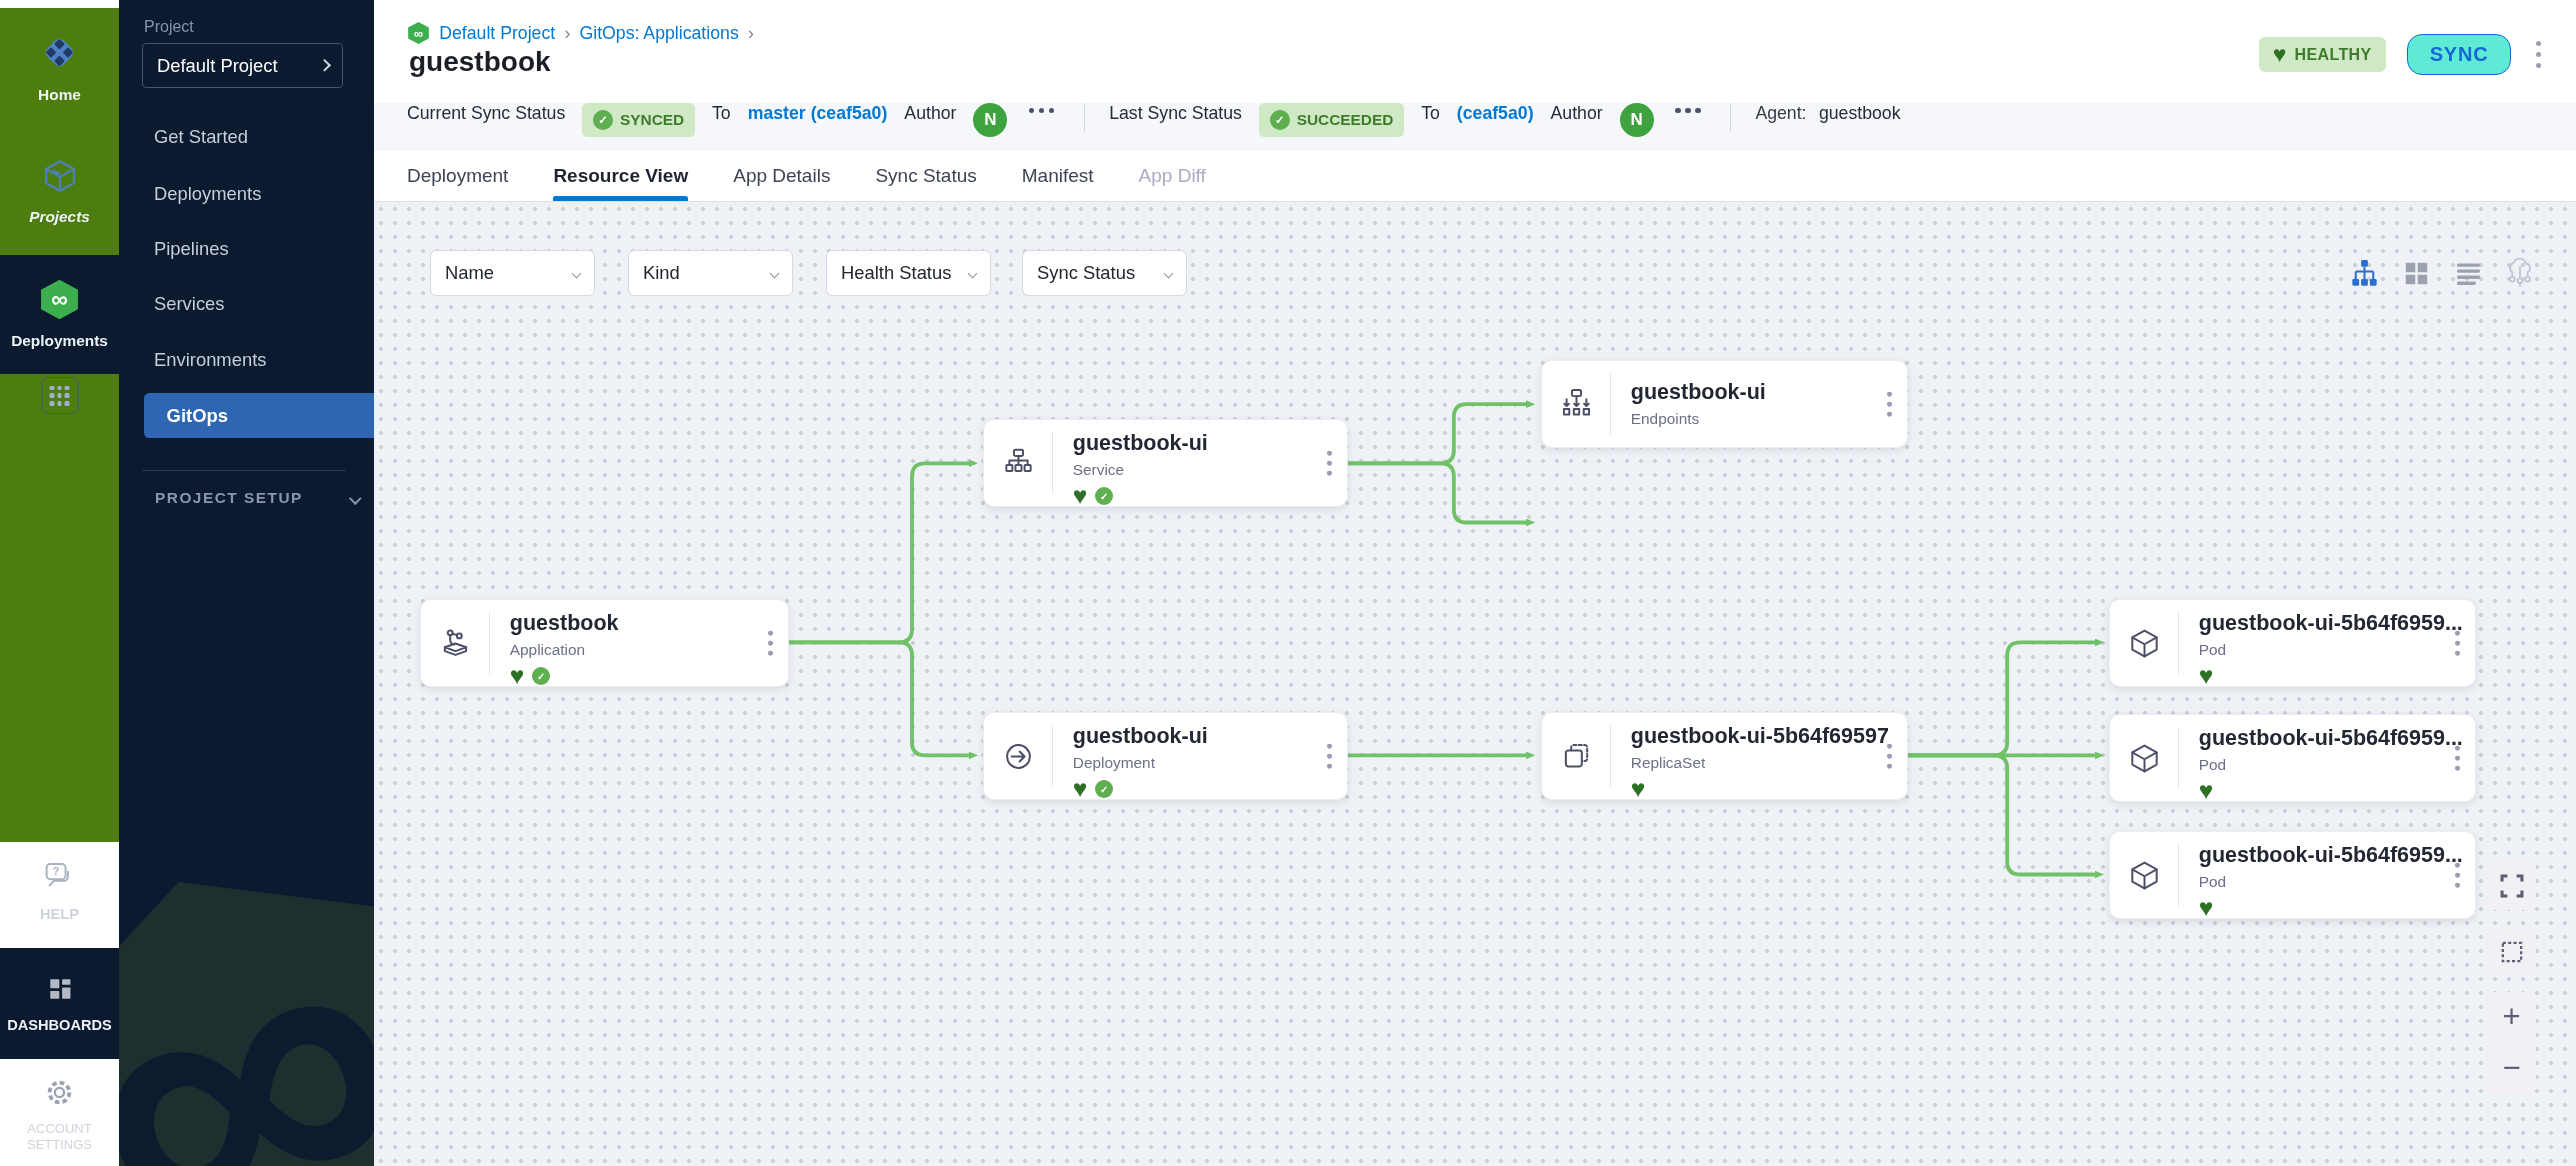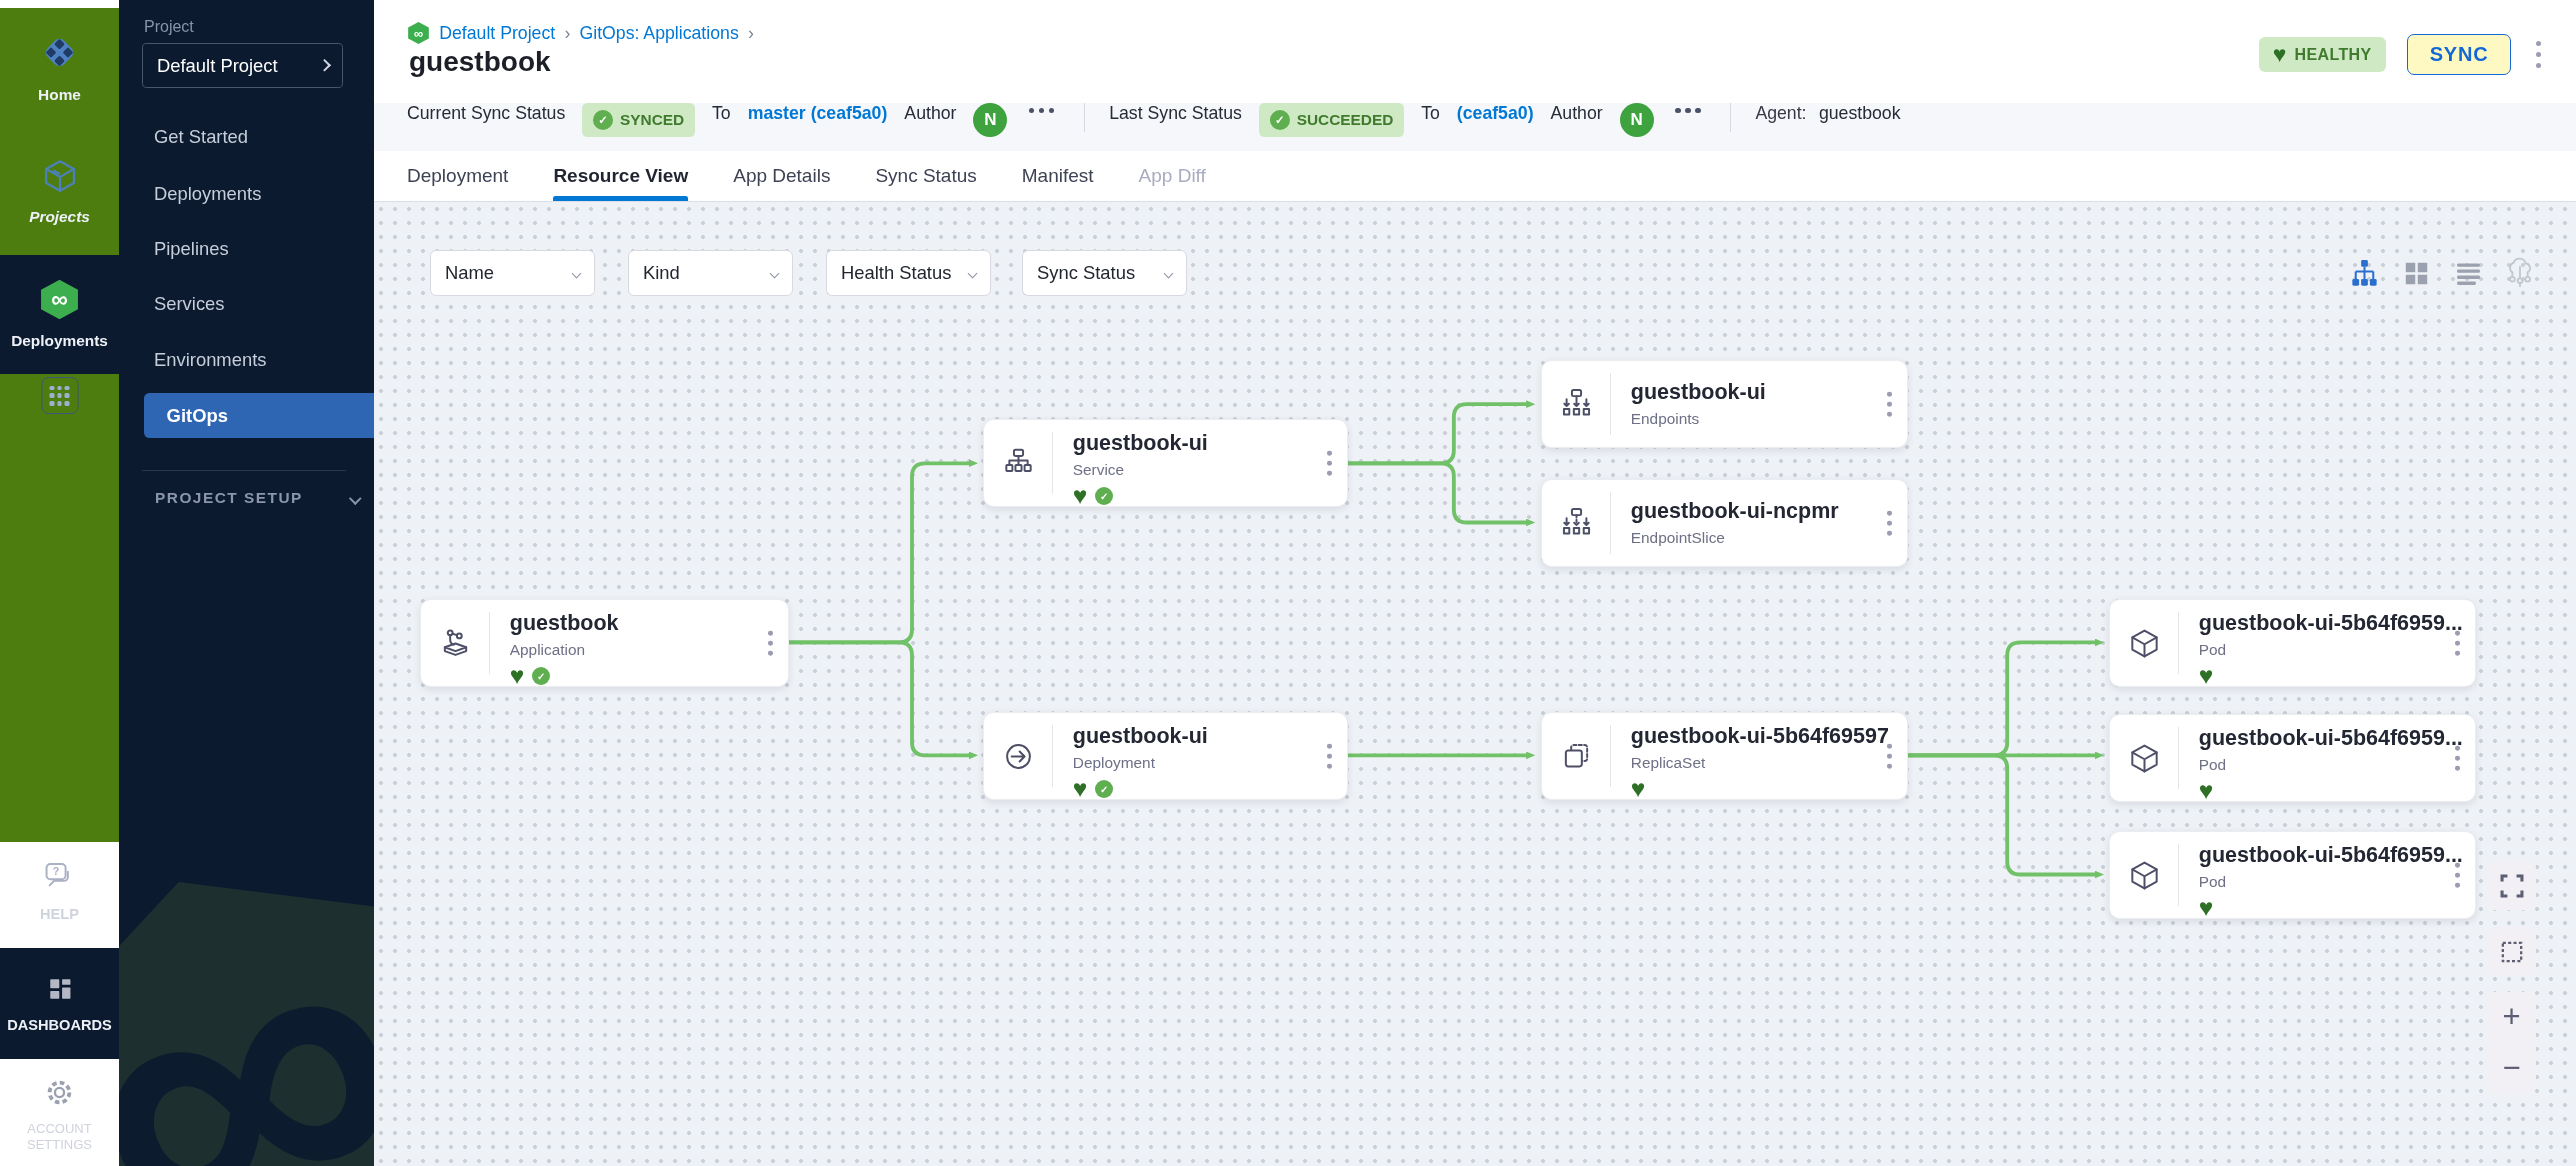--- a/index.html
+++ b/index.html
@@ -43,21 +43,21 @@
   .hdr { position:absolute; left:0; top:0; width:100%; height:103px; background:#fff; }
   .crumbs { position:absolute; left:33px; top:21.5px; display:flex; align-items:center; gap:9.2px; font-size:17.7px; }
   .crumb-link { color:#0278d5; }
   .crumb-sep { color:#7d8598; }
   .mini-hex { width:23px; height:23px; font-size:13px; }
   .page-title { position:absolute; left:35px; top:46px; font-size:28px; font-weight:700; color:#1c1f27; }
   .badge-green { display:flex; align-items:center; gap:7.7px; background:#cfe9c5; border-radius:6.1px; padding:0 14px; height:35px;
     color:#3f7a2d; font-weight:700; font-size:16px; letter-spacing:0.4px; }
   .heart { color:#2e7026; font-size:23px; line-height:1; }
   .hdr-right { position:absolute; right:32px; top:34px; display:flex; align-items:center; gap:21.5px; }
-  .sync-btn { height:41px; padding:0 21.5px; border:1.5px solid #1468d6; border-radius:7px; background:#fef9c3; color:#1468d6;
+  .sync-btn { height:41px; padding:0 21.5px; border:1.5px solid #1468d6; border-radius:15px; background:#5eead4; color:#1468d6;
     font-weight:700; font-size:20px; letter-spacing:0.8px; display:flex; align-items:center; }
   .kebab { display:flex; flex-direction:column; gap:5.4px; padding:3.1px; }
   .kebab i { width:5.4px; height:5.4px; border-radius:50%; background:#9a9cb0; }
 
   
   .statusbar { position:absolute; left:0; top:103px; width:100%; height:48px; background:#f5f7fa; display:flex; align-items:flex-start;
     padding-left:33px; gap:17px; font-size:17.7px; color:#262b38; }
   .pill { display:flex; align-items:center; gap:7px; background:#cfe9c5; border-radius:5.4px; padding:0 10.8px; height:34px;
     color:#3f7a2d; font-weight:700; font-size:15.4px; }
   .pill .ck { width:20px; height:20px; border-radius:50%; background:#5fae4f; color:#fff; font-size:11.5px; font-weight:700;
@@ -447,42 +447,20 @@
         <span class="nm">guestbook-ui</span>
         <span class="knd">Endpoints</span>
       </div>
       <span class="kebab">
           <i></i>
           <i></i>
           <i></i>
         </span>
     </div>
 
-    <div class="node center" style="left:1167px; top:277px; width:367px; height:88px;">
-      <div class="icobox">
-        <svg class="ico" width="35" height="35" viewBox="0 0 46 46">
-          <rect x="17" y="4" width="12" height="8" rx="2"></rect>
-          <path d="M10 16 V25 M7 22 L10 25 L13 22 M36 16 V25 M33 22 L36 25 L39 22"></path>
-          <path d="M23 12 V25 M20 22 L23 25 L26 22" stroke-dasharray="3 3"></path>
-          <rect x="6.5" y="29" width="7" height="7"></rect>
-            <rect x="19.5" y="29" width="7" height="7"></rect>
-            <rect x="32.5" y="29" width="7" height="7"></rect>
-        </svg>
-      </div>
-      <div class="vline"></div>
-      <div class="txt">
-        <span class="nm">guestbook-ui-ncpmr</span>
-        <span class="knd">EndpointSlice</span>
-      </div>
-      <span class="kebab">
-          <i></i>
-          <i></i>
-          <i></i>
-        </span>
-    </div>
 
     <div class="node" style="left:609px; top:510px; width:365px; height:88px;">
       <div class="icobox">
         <svg class="ico" width="35" height="35" viewBox="0 0 46 46">
           <circle cx="23" cy="23" r="15"></circle>
           <path d="M14 23 H30 M24.5 16.5 L31 23 L24.5 29.5"></path>
         </svg>
       </div>
       <div class="vline"></div>
       <div class="txt">

